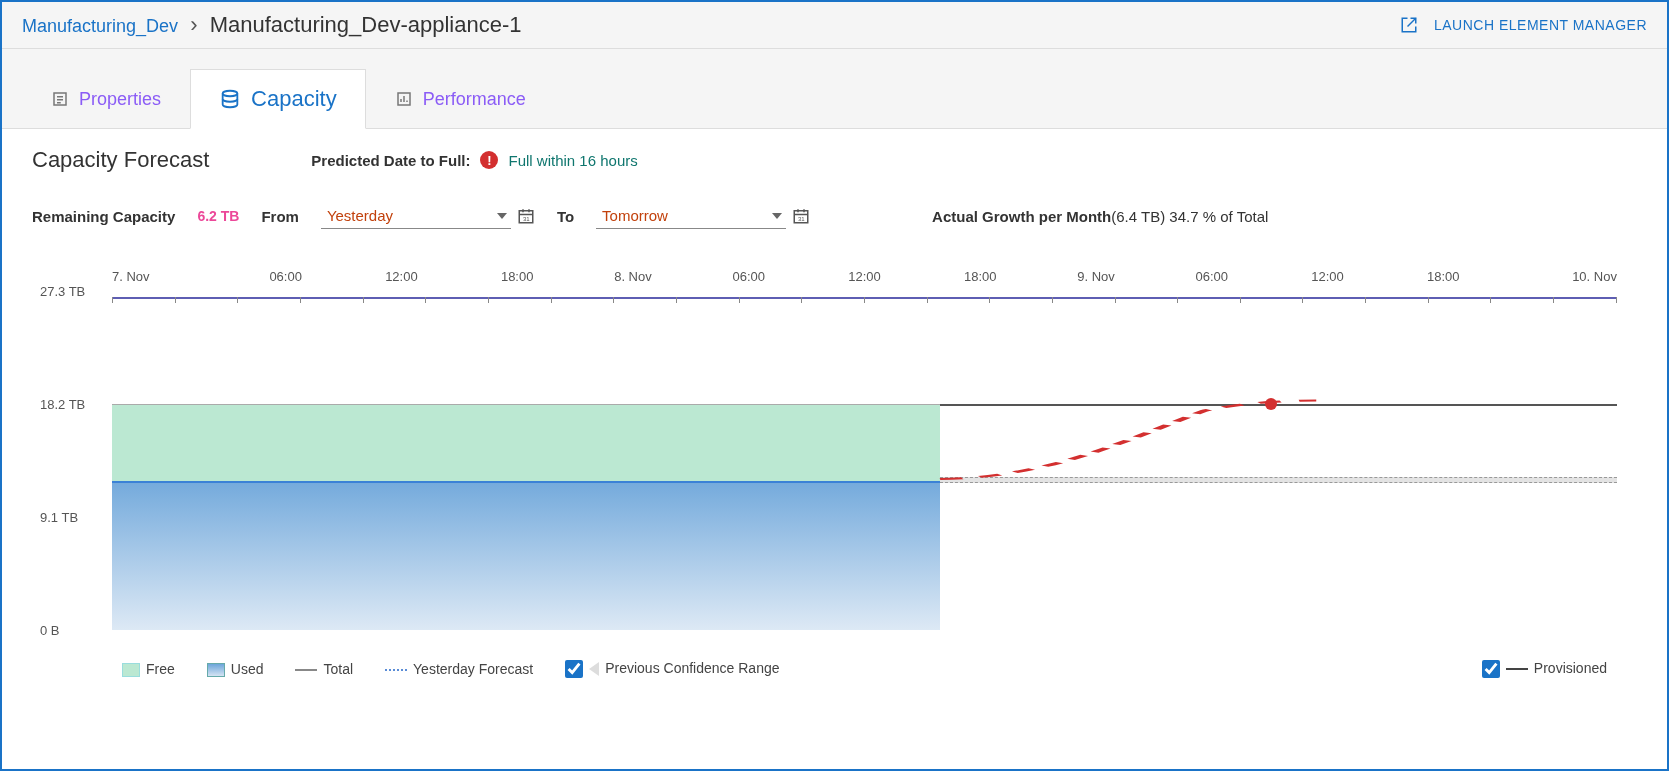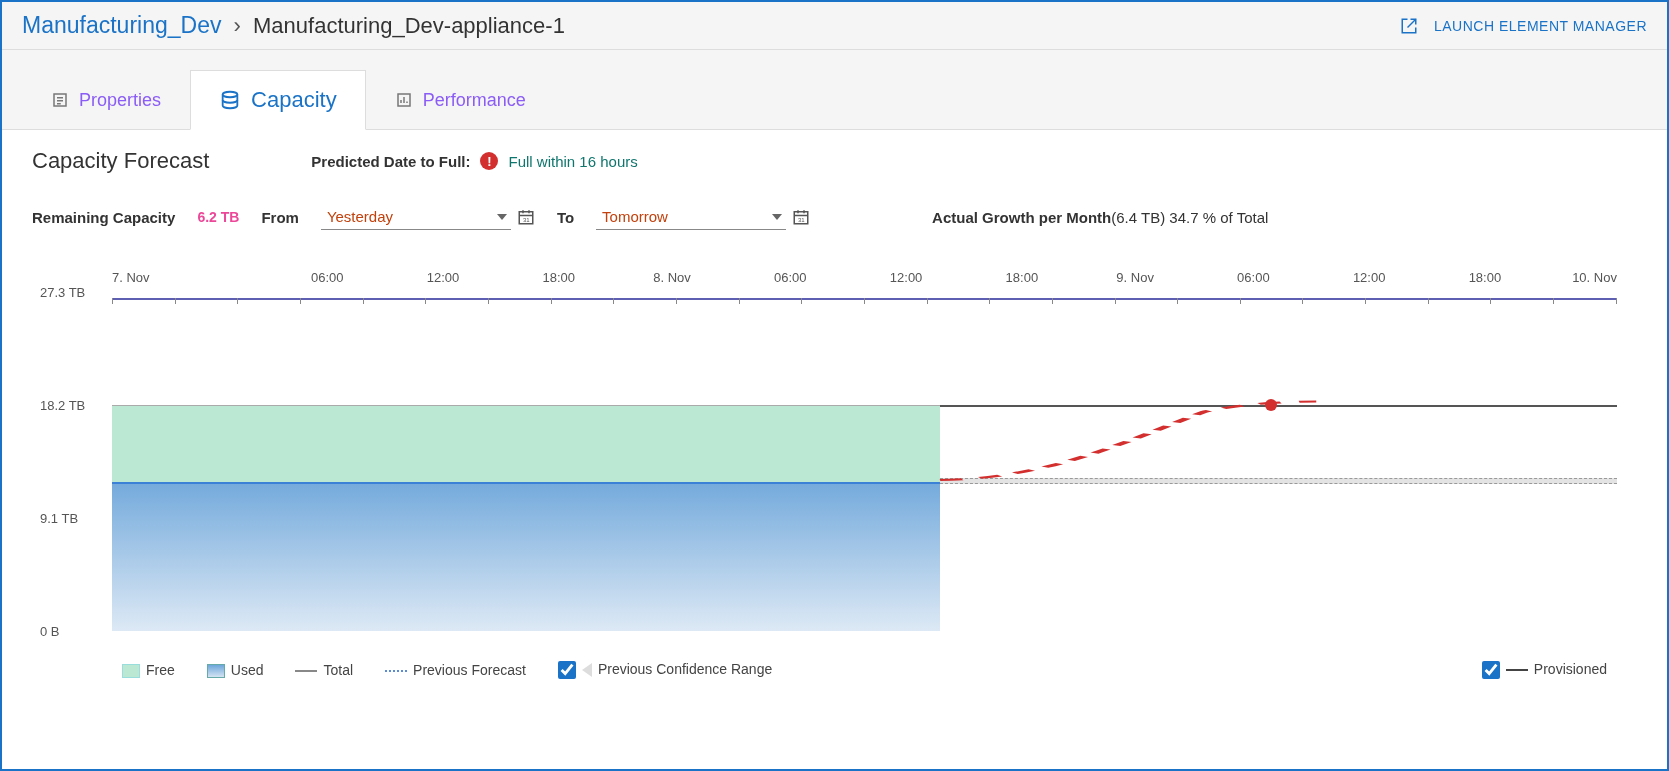--- a/index.html
+++ b/index.html
@@ -15,21 +15,21 @@
   }
   .header {
     background: #f5f5f5;
     padding: 10px 20px;
     display: flex;
     justify-content: space-between;
     align-items: center;
     border-bottom: 1px solid #ddd;
   }
   .breadcrumb { font-size: 22px; color: #444; }
-  .breadcrumb a { color: #1a73c7; text-decoration: none; font-size: 23px; }
+  .breadcrumb a { color: #1a73c7; text-decoration: none; font-size: 18px; }
   .breadcrumb .sep { margin: 0 6px; color: #555; }
   .breadcrumb .current { color: #333; font-weight: 400; }
   .launch-link {
     color: #1a73c7;
     font-size: 14px;
     letter-spacing: 0.5px;
     display: flex;
     align-items: center;
     gap: 16px;
     cursor: pointer;
@@ -92,21 +92,21 @@
     border-top:6px solid #666;
   }
   .cal-icon { width:18px; height:18px; margin-left:6px; display:inline-flex; }
   .growth { margin-left: 100px; display:flex; gap:0; font-size:15px; }
   .growth .lbl { font-weight:600; }
   .chart-wrap { position: relative; padding-left: 80px; padding-right: 20px; }
   .xaxis {
     display: flex; justify-content: space-between;
     font-size: 13px; color: #555; margin-bottom: 6px;
   }
-  .xaxis span { flex:1; text-align:right; }
+  .xaxis span { flex:1; text-align:center; }
   .xaxis span:first-child { text-align:left; }
   .xaxis span:last-child { text-align:right; }
   .plot { position: relative; height: 340px; border-top: 1px solid transparent; }
   .ylabel { position: absolute; left: -72px; font-size: 13px; color: #555; transform: translateY(-50%); }
   .gridline { position:absolute; left:0; right:0; height:1px; background:#777; }
   .area-used {
     position:absolute; left:0; width:55%; bottom:0;
     background: linear-gradient(to bottom, rgba(93,156,214,0.85), rgba(170,200,230,0.4));
     border-top: 2px solid #3b82d6;
   }
@@ -312,19 +312,19 @@
       <svg class="forecast-curve" style="top:32%; overflow:visible" viewBox="0 0 100 100" preserveAspectRatio="none">
         <path d="M0,100 C30,98 50,50 70,15 C80,5 90,2 100,2" stroke="#d32f2f" stroke-width="2.5" stroke-dasharray="6,5" fill="none"></path>
       </svg>
       <div class="forecast-dot" style="left:77%; top:33.3%"></div>
     </div>
 
     <div class="legend">
       <span><span class="swatch free"></span><span>Free</span></span>
       <span><span class="swatch used"></span><span>Used</span></span>
       <span><span class="line-sw"></span><span>Total</span></span>
-      <span><span class="line-sw dashed"></span><span>Previous Forecast</span></span>
+      <span><span class="line-sw dashed"></span><span>Yesterday Forecast</span></span>
       <span><input type="checkbox" class="chk" checked="" style=""><span class="tri-sw"></span><span>Previous Confidence Range</span></span>
       <span class="spacer"></span>
       <span><input type="checkbox" class="chk" checked="" style=""><span class="line-sw prov"></span><span>Provisioned</span></span>
     </div>
   </div>
 </div>
 
 </body></html>

